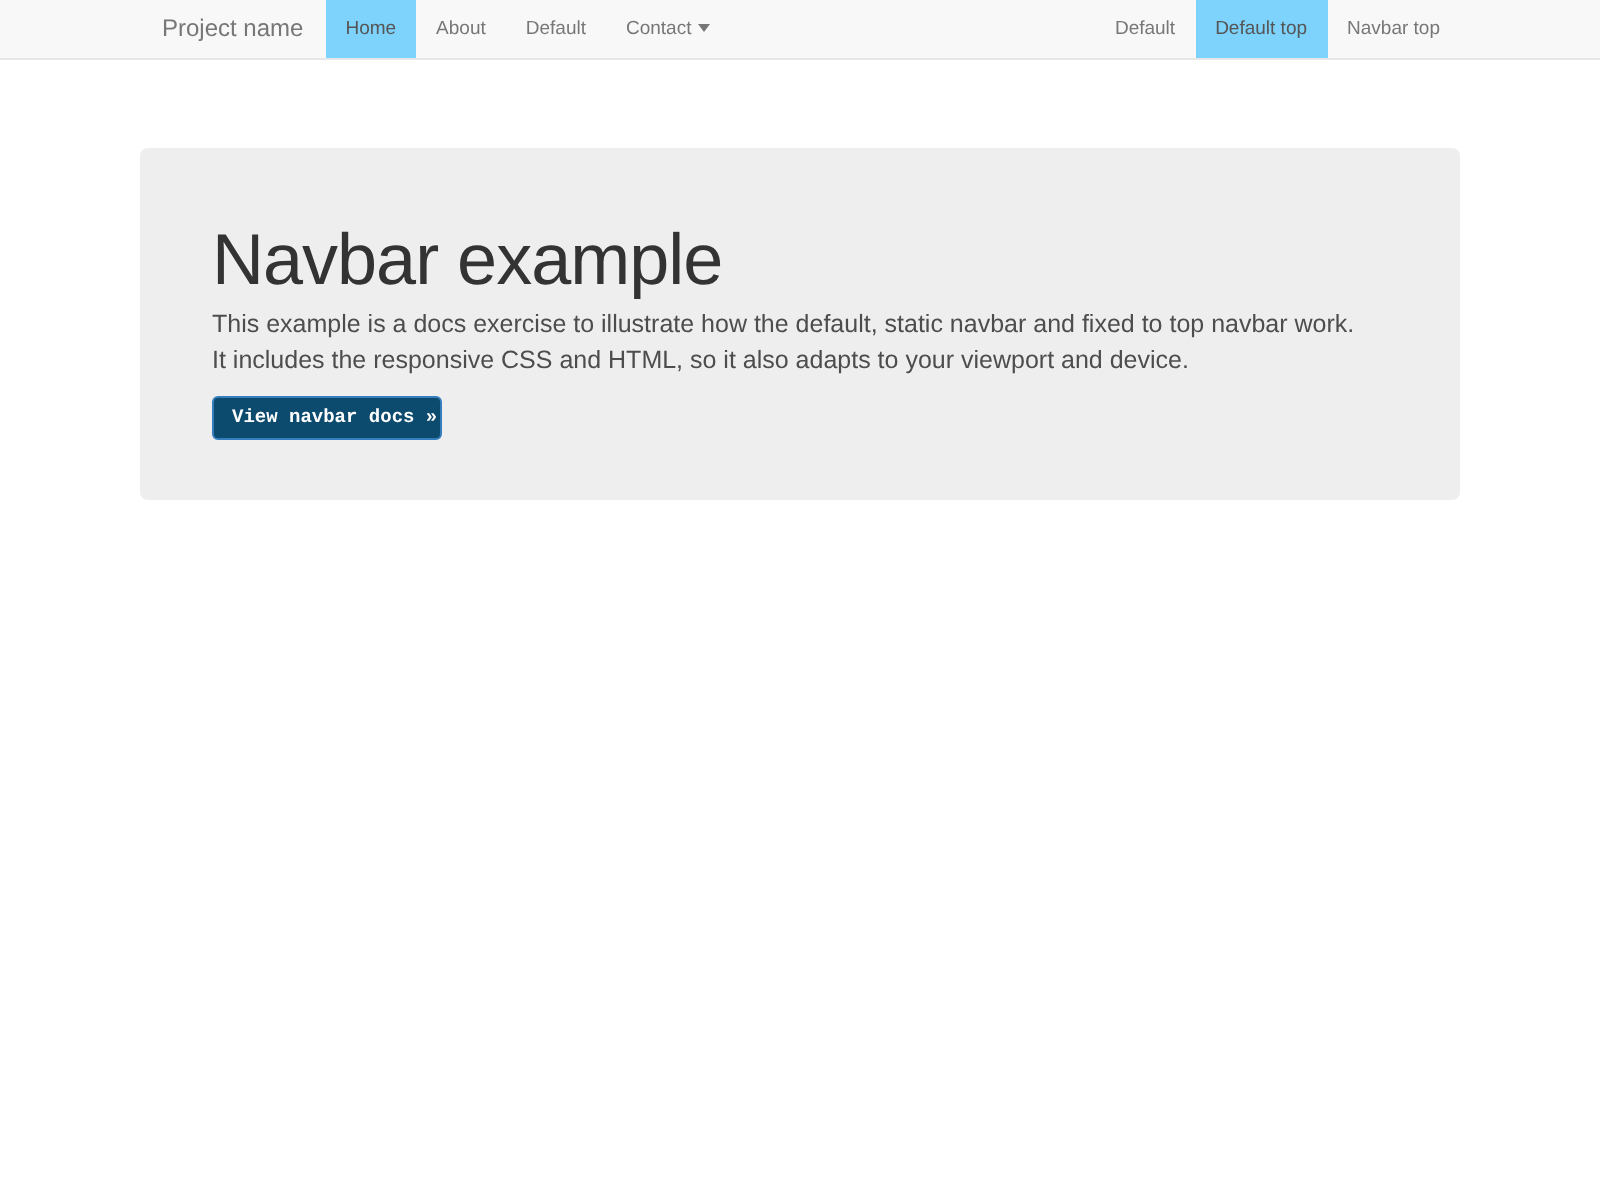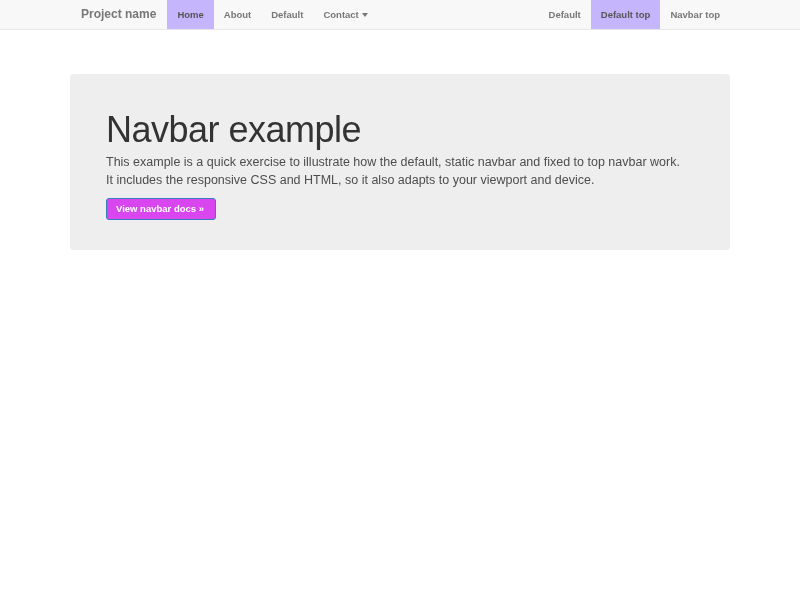--- a/index.html
+++ b/index.html
@@ -16,21 +16,20 @@
     border-bottom: 1px solid #e7e7e7;
   }
   .container {
     width: 660px;
     margin: 0 auto;
     height: 100%;
   }
   .navbar .container {
     display: flex;
     align-items: stretch;
-    font-weight: bold;
   }
   .navbar-brand {
     font-size: 12px;
     color: #777777;
     line-height: 29px;
     padding: 0 11px;
     text-decoration: none;
     white-space: nowrap;
     cursor: pointer;
   }
@@ -42,21 +41,21 @@
   .nav-right { margin-left: auto; }
   .nav-item {
     font-size: 9.5px;
     color: #777777;
     line-height: 29px;
     padding: 0 10px;
     cursor: pointer;
     white-space: nowrap;
   }
   .nav-item.active {
-    background: #c4b5fd;
+    background: #7dd3fc;
     color: #555555;
   }
   .caret {
     display: inline-block;
     width: 0; height: 0;
     margin-left: 3px;
     vertical-align: 1px;
     border-left: 3px solid transparent;
     border-right: 3px solid transparent;
     border-top: 4px solid #777777;
@@ -77,28 +76,28 @@
   }
   .jumbotron p {
     font-size: 12.5px;
     line-height: 18px;
     color: #4d4d4d;
     margin: 0 0 9px 0;
     width: 575px;
   }
   .btn-primary {
     display: inline-block;
-    background: #d946ef;
+    background: #0c4a6e;
     border: 1px solid #357ebd;
     border-radius: 3px;
     color: #ffffff;
     font-size: 9.5px;
     font-weight: bold;
-    font-family: Liberation Sans, sans-serif;
-    padding: 4px 11px 5px 9px;
+    font-family: Liberation Mono, monospace;
+    padding: 4px 1px 5px 9px;
     cursor: pointer;
   }
 </style>
 </head>
 <body>
 
 <header class="navbar">
   <div class="container">
     <a class="navbar-brand">Project name</a>
     <ul class="nav">
@@ -111,16 +110,16 @@
       <li class="nav-item">Default</li>
       <li class="nav-item active">Default top</li>
       <li class="nav-item">Navbar top</li>
     </ul>
   </div>
 </header>
 
 <main class="container">
   <div class="jumbotron">
     <h1>Navbar example</h1>
-    <p>This example is a quick exercise to illustrate how the default, static navbar and fixed to top navbar work. It includes the responsive CSS and HTML, so it also adapts to your viewport and device.</p>
+    <p>This example is a docs exercise to illustrate how the default, static navbar and fixed to top navbar work. It includes the responsive CSS and HTML, so it also adapts to your viewport and device.</p>
     <a class="btn-primary">View navbar docs »</a>
   </div>
 </main>
 
 </body></html>

